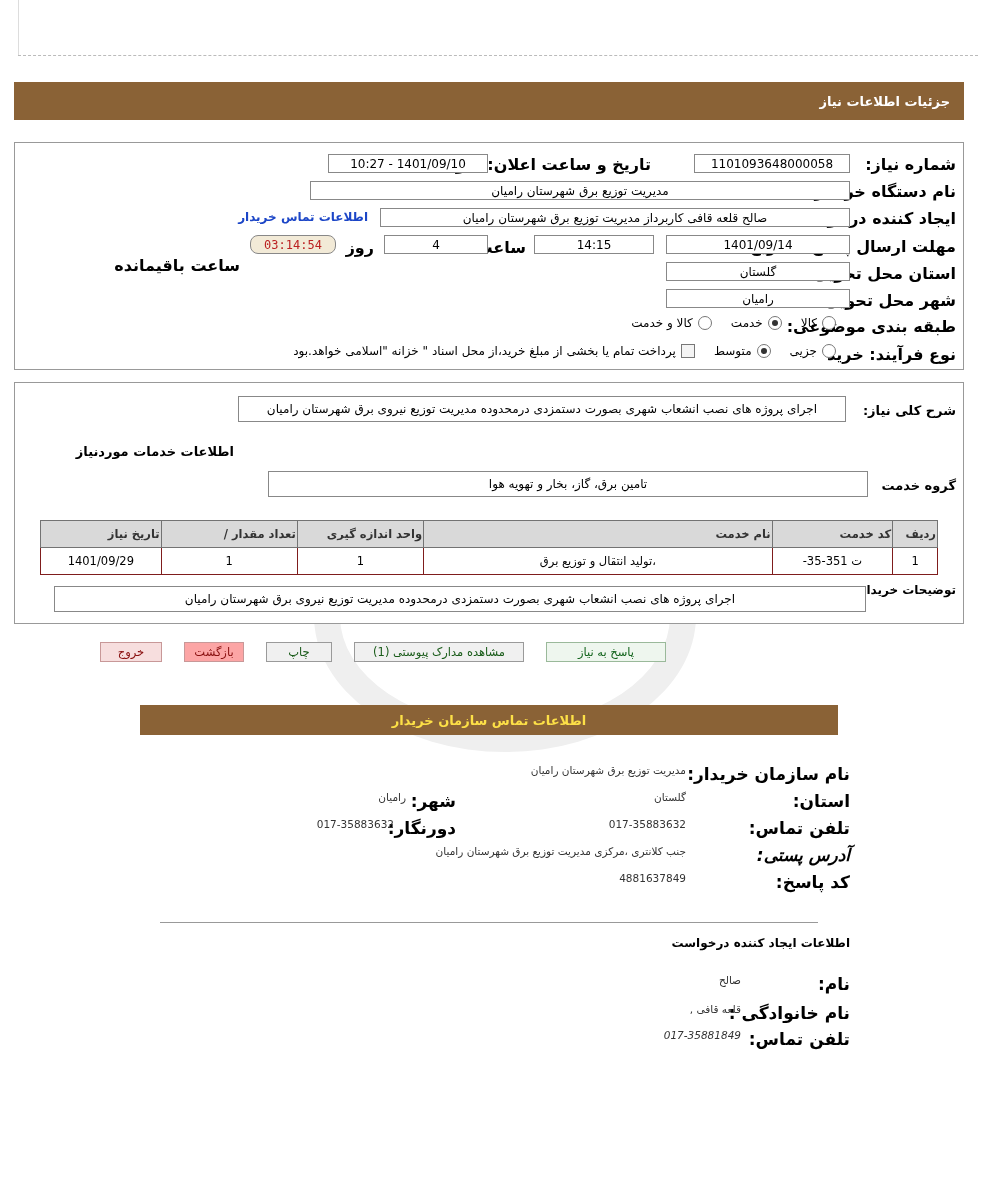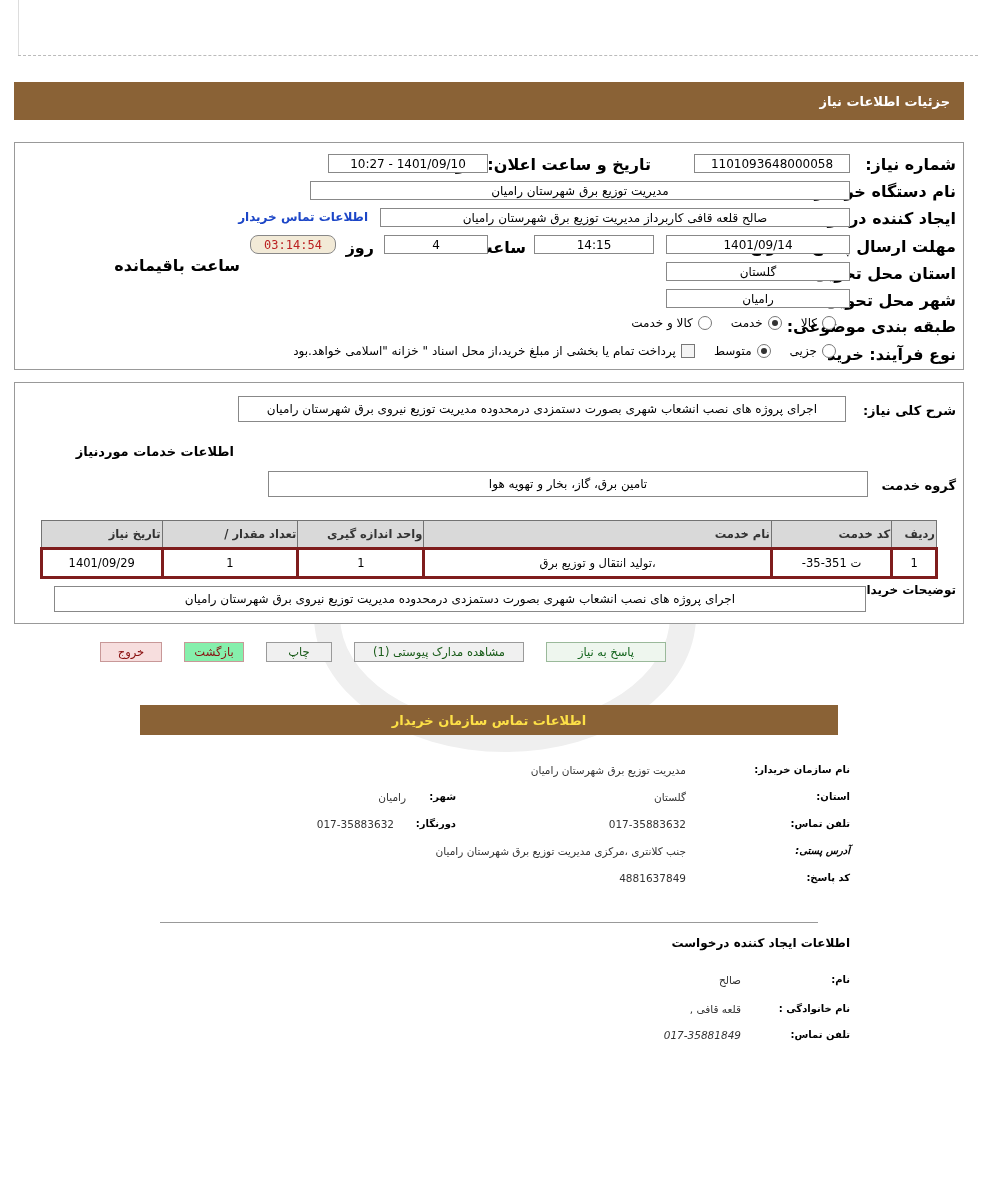--- a/index.html
+++ b/index.html
@@ -150,41 +150,41 @@
   }
   table.items th {
     background: #d9d9d9;
     border: 1px solid #737373;
     height: 24px;
     font-weight: bold;
     color: #333;
     text-align: right;
   }
   table.items td {
-    border: 3px solid #7f1d1d;
+    border: 1px solid #7f1d1d;
     height: 24px;
     text-align: center;
     background: #fff;
   }
 
   
   .btn {
     border: 1px solid #9a9a9a;
     background: #f2f2f2;
     height: 20px;
     line-height: 18px;
     font-size: 11.5px;
     text-align: center;
     box-sizing: border-box;
     cursor: pointer;
     display: inline-block;
   }
   .btn.green { background: #eef6ee; color: #11631b; border-color: #9ab99a; }
   .btn.red { background: #f7dede; color: #8a1111; border-color: #c89898; }
-  .btn.pink { background: #86efac; color: #8a1111; border-color: #c89898; }
+  .btn.pink { background: #fca5a5; color: #8a1111; border-color: #c89898; }
   .btn.plain { background: #f0f0f0; color: #1a5c1a; }
 
   
   .header-bar-2 {
     position: absolute;
     top: 705px;
     right: 158px;
     width: 698px;
     height: 30px;
     background: #8a6236;
@@ -193,21 +193,21 @@
     align-items: center;
     justify-content: center;
     font-weight: bold;
     font-size: 13px;
     box-sizing: border-box;
   }
 
   .info-lbl {
     position: absolute;
     font-weight: bold;
-    font-size: 10px;
+    font-size: 17px;
     white-space: nowrap;
   }
   .info-val {
     position: absolute;
     font-size: 10.5px;
     color: #333;
     white-space: nowrap;
   }
   .hr-mid {
     position: absolute;

